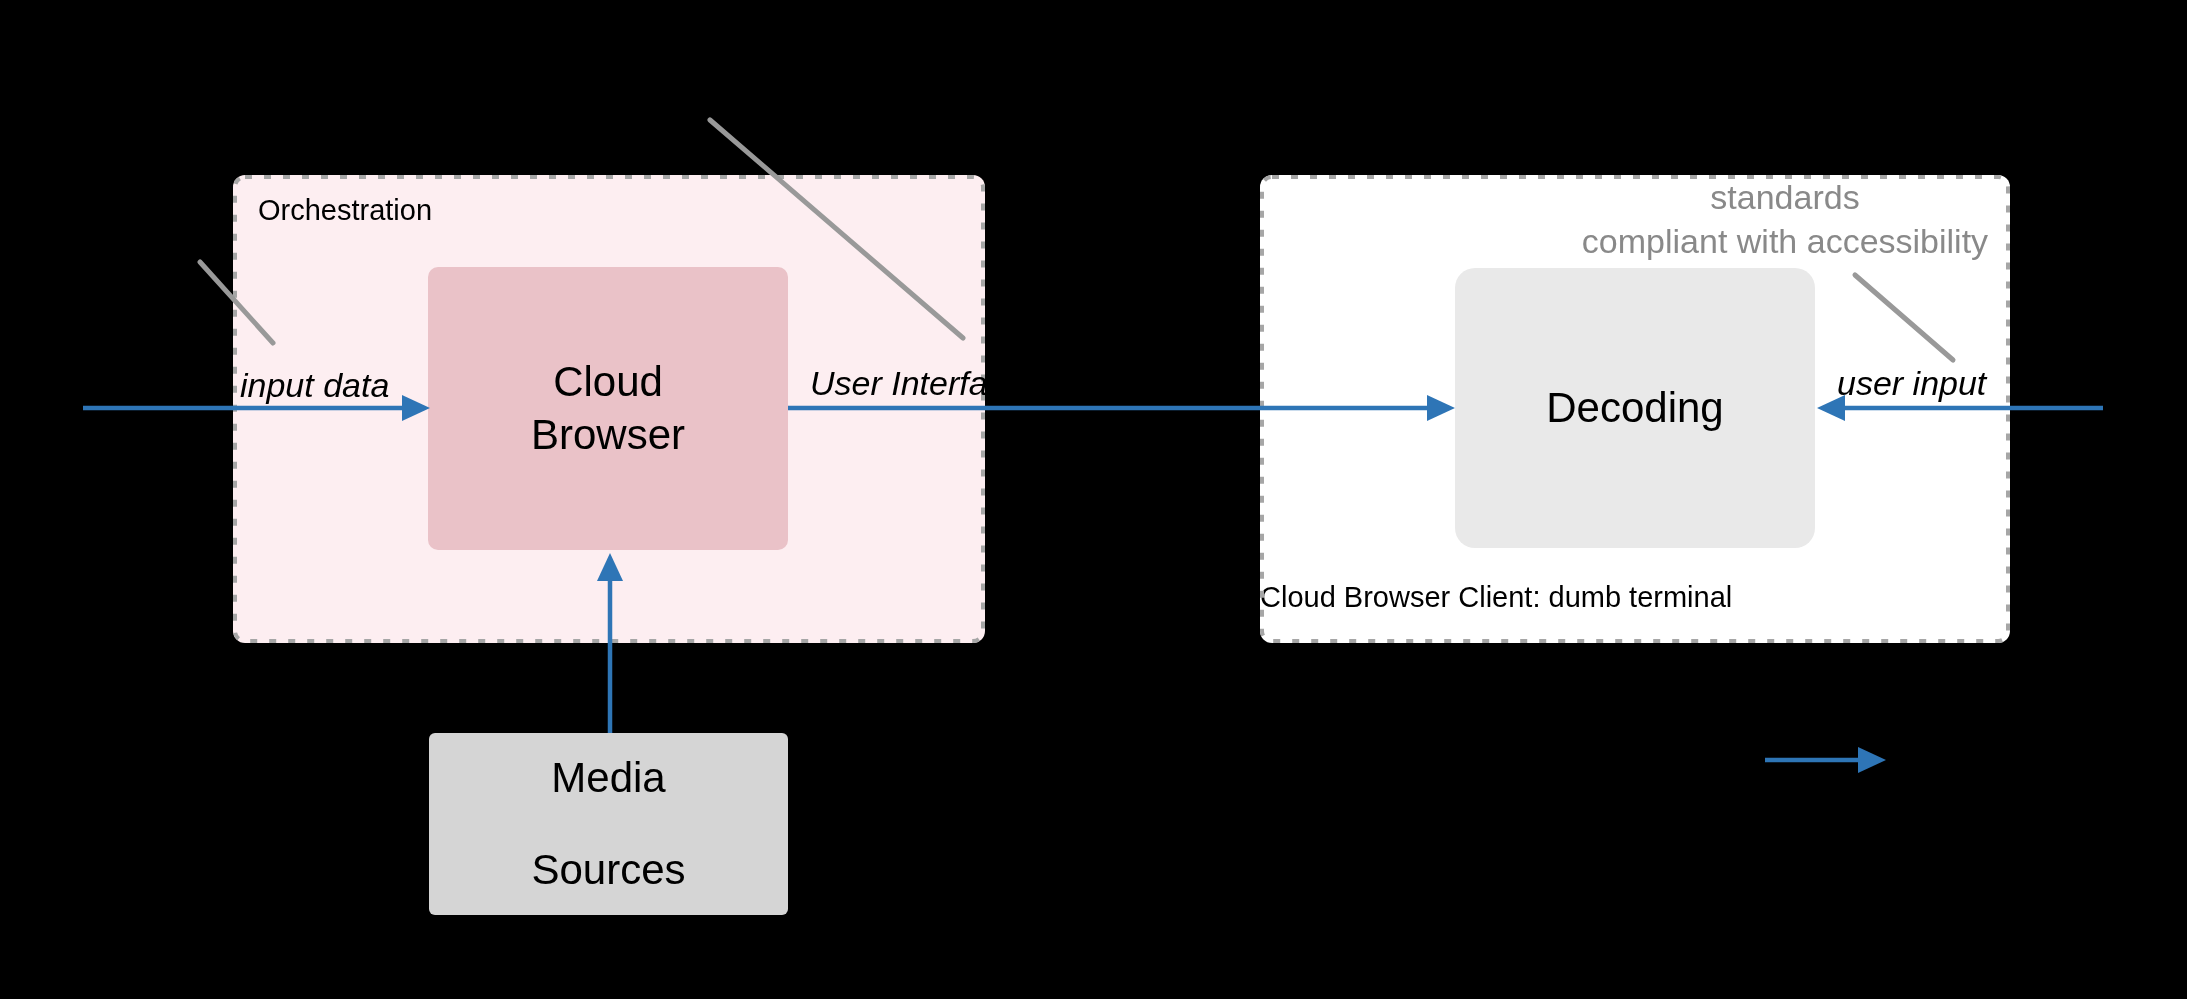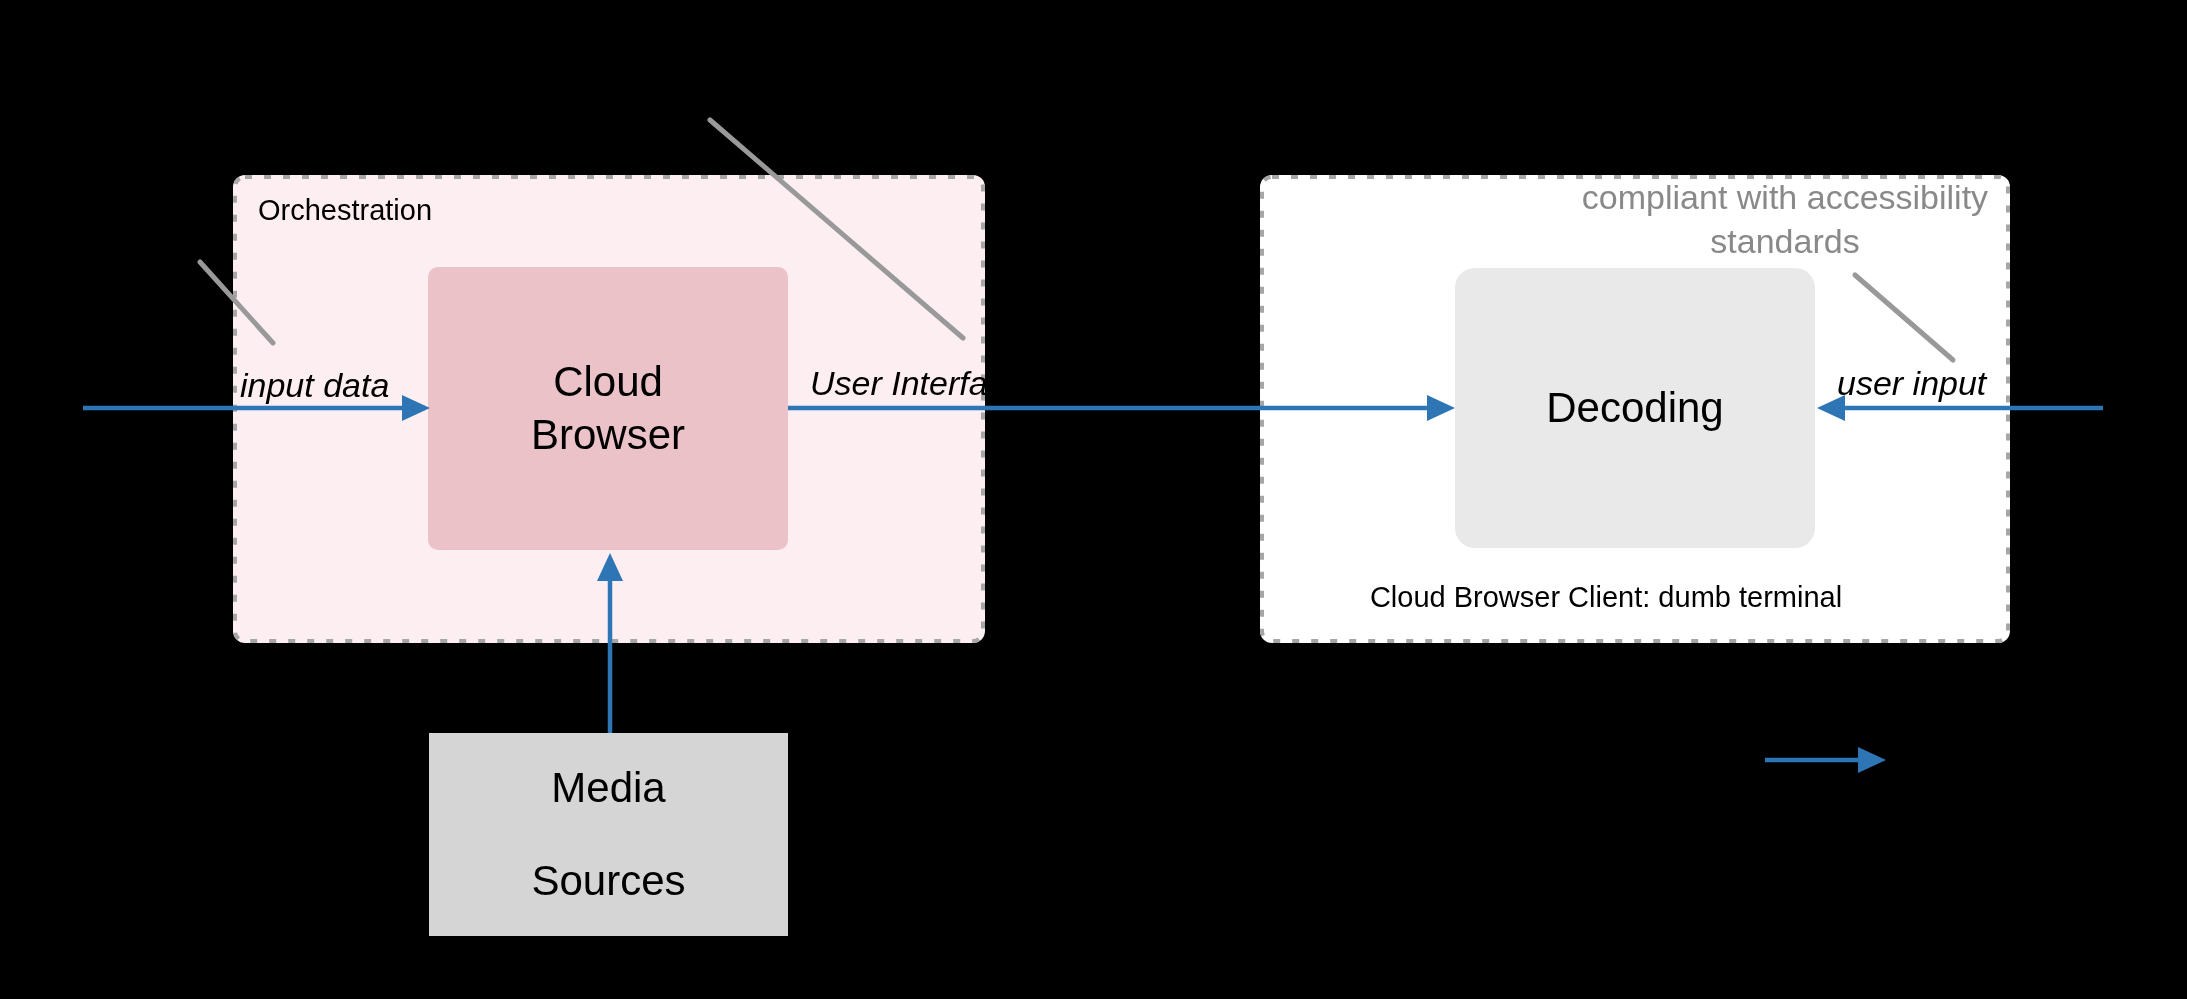--- a/index.html
+++ b/index.html
@@ -9,26 +9,26 @@
   }
   
   .group-bg{position:absolute;border-radius:12px;}
   #server-bg{left:233px;top:175px;width:752px;height:468px;background:var(--server-fill);}
   #client-bg{left:1260px;top:175px;width:750px;height:468px;background:var(--client-fill);}
   
   .node{position:absolute;display:flex;flex-direction:column;align-items:center;justify-content:center;
         color:#000;font-size:42px;line-height:1.25;text-align:center;}
   #cloud-browser-node{left:428px;top:267px;width:360px;height:283px;background:var(--server-node-fill);border-radius:10px;}
   #decoding-node{left:1455px;top:268px;width:360px;height:280px;background:var(--client-node-fill);border-radius:20px;}
-  #media-node{left:429px;top:733px;width:359px;height:203px;background:var(--media-fill);border-radius:0;gap:40px;}
+  #media-node{left:429px;top:733px;width:359px;height:182px;background:var(--media-fill);border-radius:6px;gap:40px;}
   
   .big-label{position:absolute;color:#000;font-size:29px;white-space:nowrap;}
   #orchestration-label{left:258px;top:194px;}
   #server-caption{left:260px;top:581px;}
-  #client-caption{left:1260px;top:581px;width:620px;text-align:center;padding-left:36px;}
+  #client-caption{left:1260px;top:581px;width:620px;}
   
   .edge-label{position:absolute;color:#000;font-size:34px;white-space:nowrap;z-index:6;font-style:italic;}
   #input-data-label{left:240px;top:366px;}
   #user-interface-label{left:810px;top:364px;}
   #user-input-label{left:1837px;top:364px;}
   
   .annotation{position:absolute;color:var(--annotation-gray);font-size:34px;line-height:1.28;z-index:6;}
   #css-html-annotation{left:73px;top:158px;text-align:left;}
   #stream-annotation{left:518px;top:60px;width:290px;text-align:center;}
   #accessibility-annotation{left:1578px;top:176px;width:414px;text-align:center;}
@@ -95,17 +95,17 @@
   </svg>
 
   <div id="orchestration-label" class="big-label">Orchestration</div>
   <div id="client-caption" class="big-label">Cloud Browser Client: dumb terminal</div>
 
   <div id="input-data-label" class="edge-label">input data</div>
   <div id="user-interface-label" class="edge-label">User Interface</div>
   <div id="user-input-label" class="edge-label">user input</div>
 
   <div id="accessibility-annotation" class="annotation">
+    <div>standards</div>
     <div>compliant with accessibility</div>
-    <div>standards</div>
   </div>
 
 </div>
 
 </body></html>

